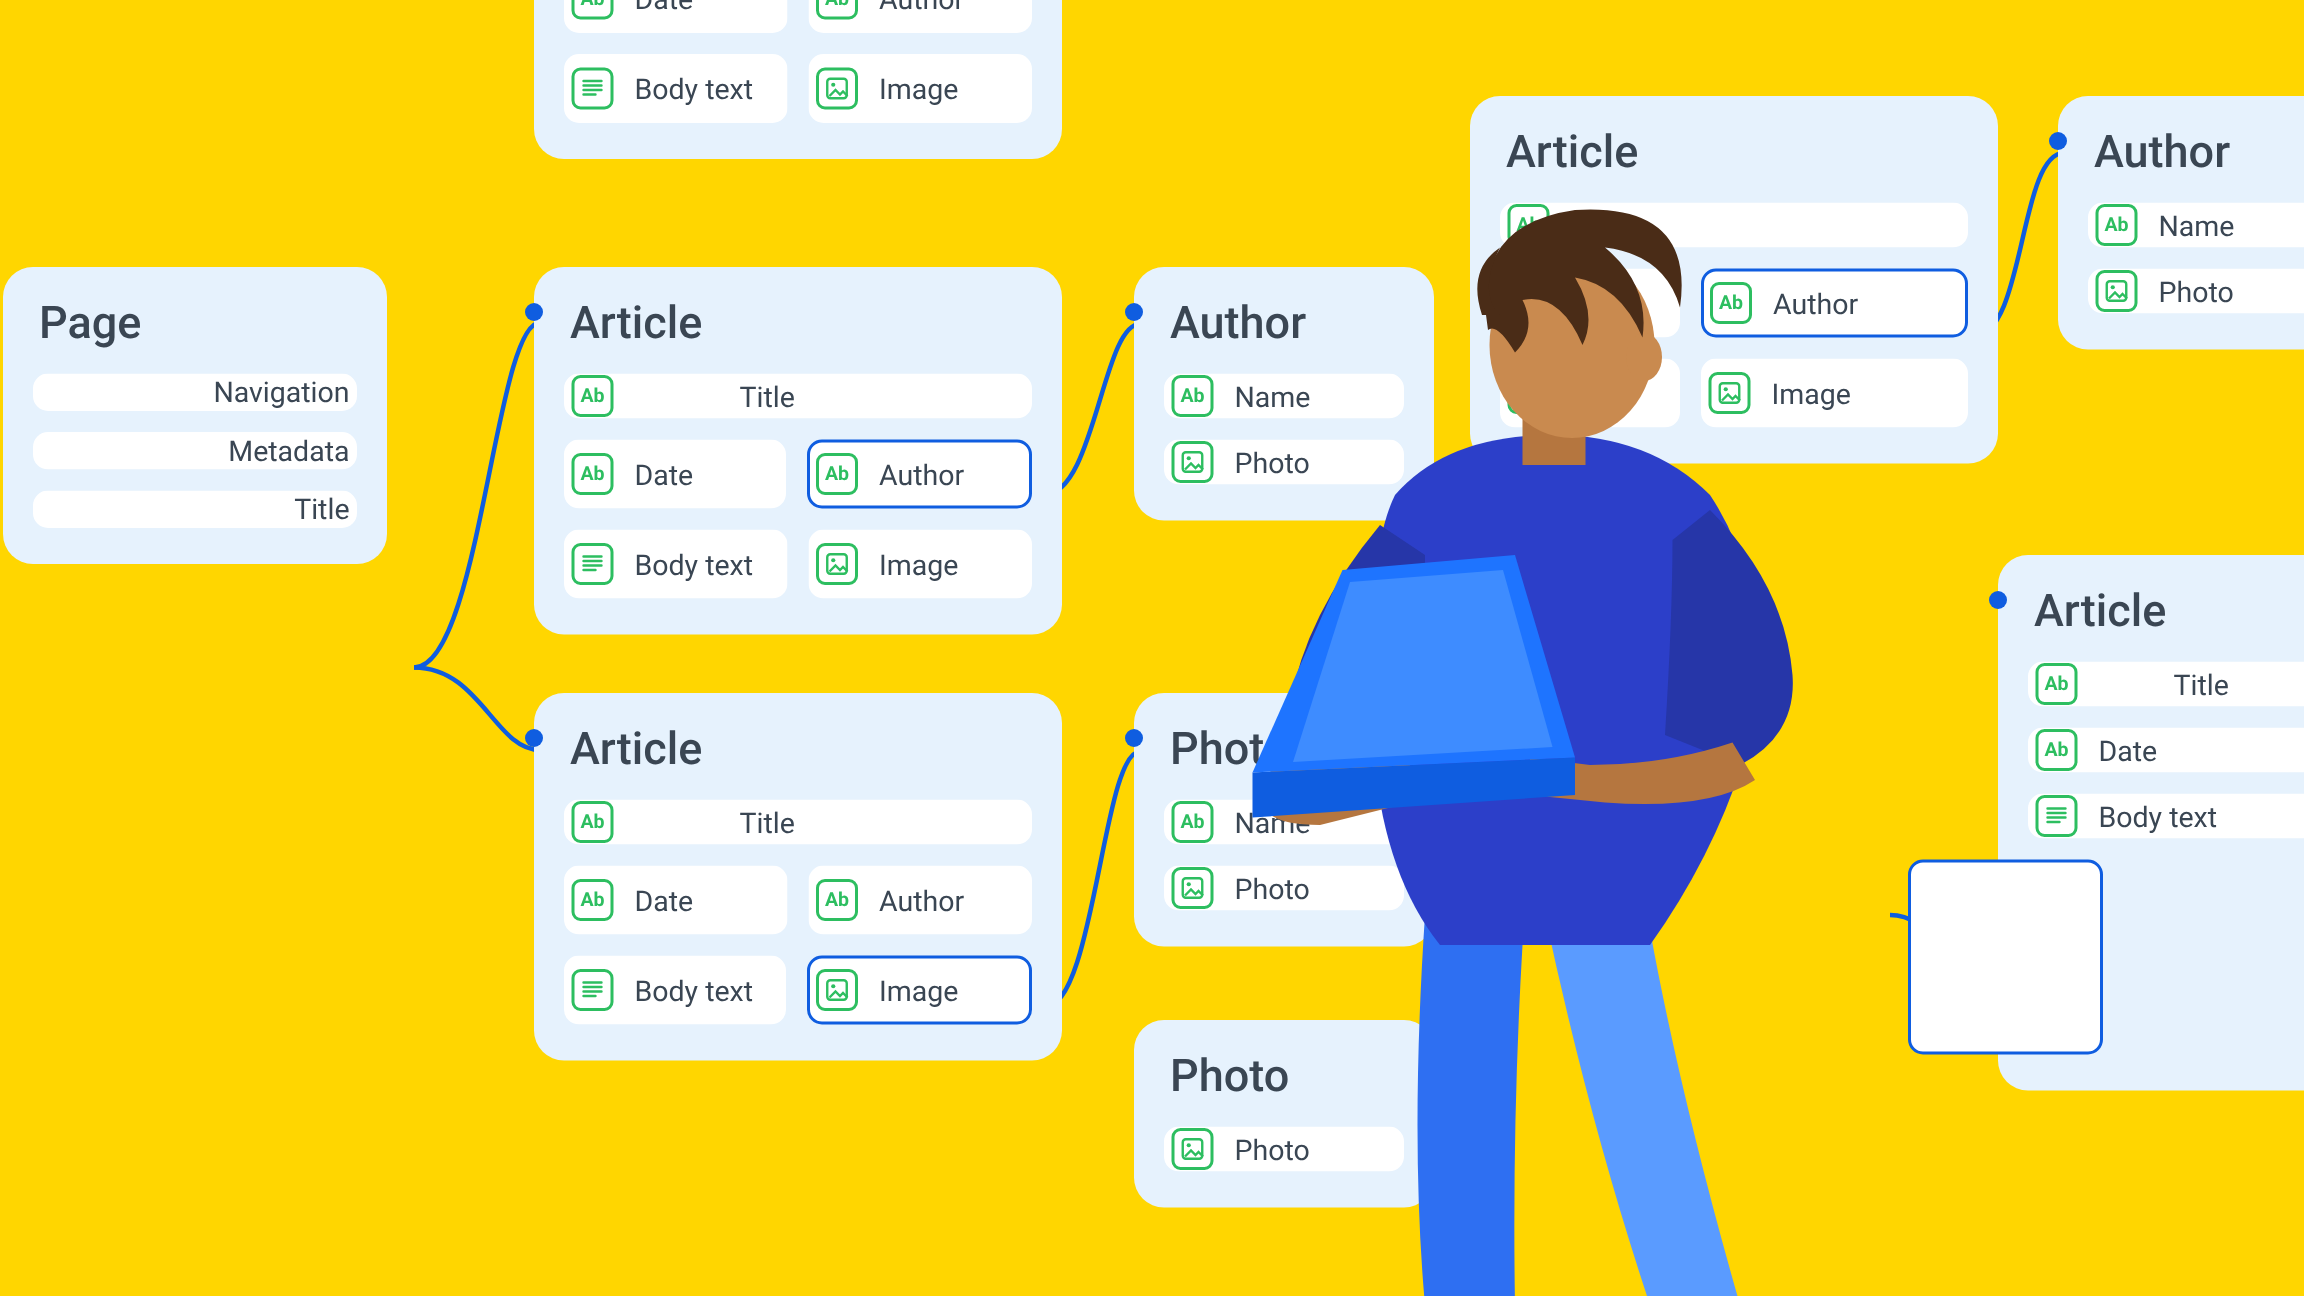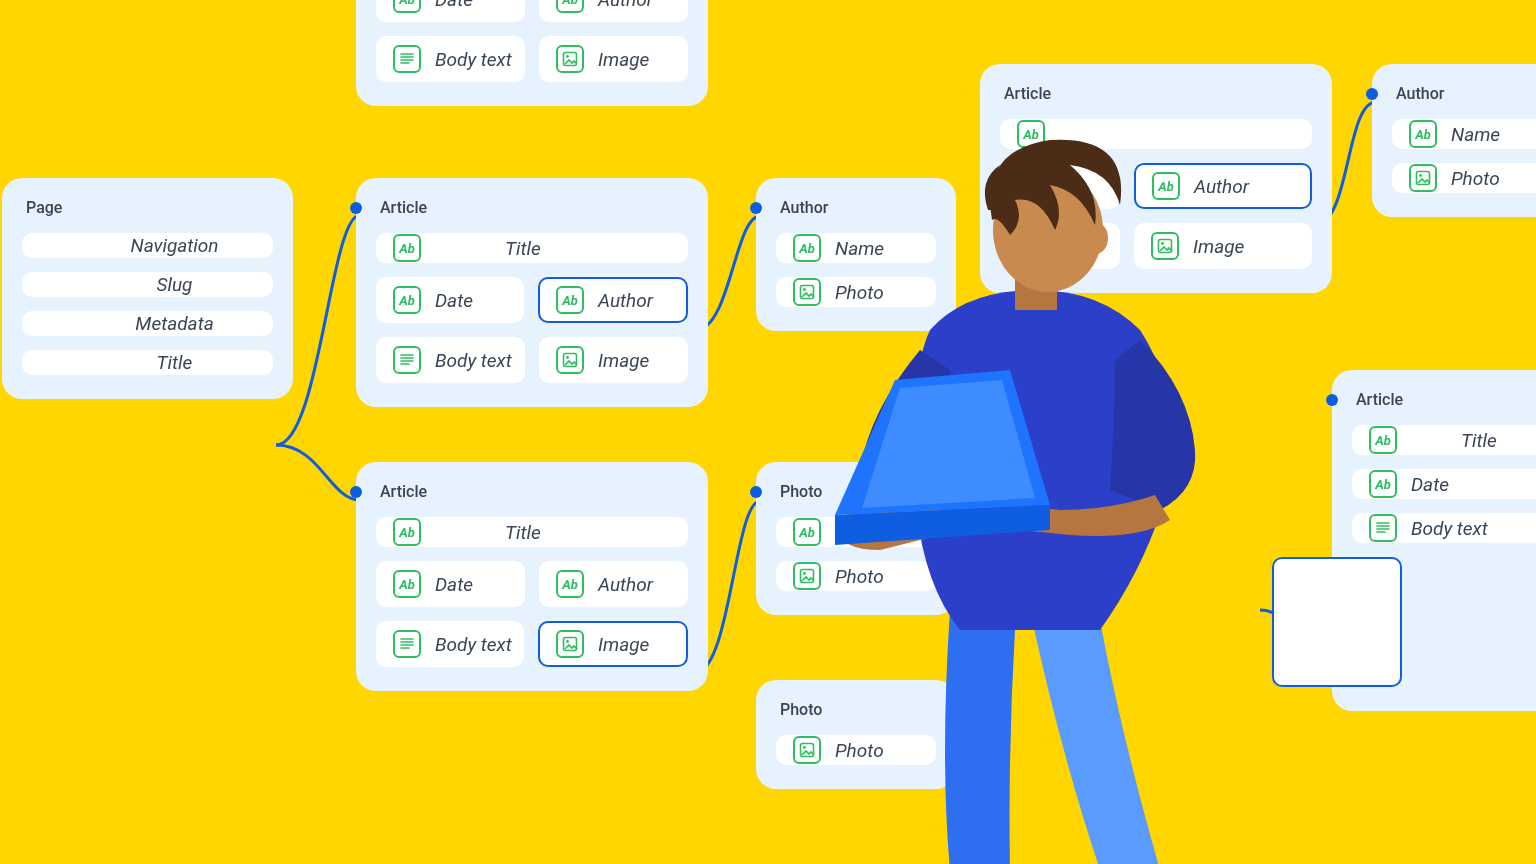--- a/index.html
+++ b/index.html
@@ -11,45 +11,44 @@
   overflow:hidden;
 }
 .card{
   position:absolute;
   background:#E6F2FD;
   border-radius:20px;
   padding:20px 20px 24px 20px;
   box-sizing:border-box;
 }
 .card-title{
-  font-size:16px;
+  font-size:30px;
   font-weight:500;
   color:#3A4653;
   margin:0 0 16px 4px;
 }
 .rows{display:flex;flex-direction:column;gap:14px}
 .row-pair{display:flex;gap:14px}
 .field{
   background:#FFFFFF;
   border:1px solid transparent;
   border-radius:10px;
   height:46px;
   display:flex;
   align-items:center;
   gap:14px;
-  padding:0 16px;
+  padding:0 4px;
   box-sizing:border-box;
   flex:1;
   min-width:0;
-  font-style:italic;
 }
 .field.sel{
   border:2px solid #0F5DE0;
 }
-.field.noicon{justify-content:center;padding-left:70px}
+.field.noicon{justify-content:flex-end;padding-left:70px}
 .field .label{
   font-size:19px;
   color:#3A4653;
   font-weight:400;
   white-space:nowrap;
 }
 .icon{
   width:28px;height:28px;flex:0 0 28px;
   border:2px solid #2DBE60;
   border-radius:6px;
@@ -122,28 +121,25 @@
               <circle cx="5.5" cy="5.5" r="1.4" fill="#2DBE60"></circle>
               <path d="M3 13l4-4 3 3 2-2 3 3" stroke="#2DBE60" stroke-width="1.6" fill="none"></path>
             </svg>
           </span>
         <span class="label">Image</span>
       </div>
     </div>
   </div>
 </div>
 
-<div class="card" style="left:2px;top:178px;width:291px">
+<div class="card" style="left:2px;top:178px;width:256px">
   <div class="card-title">Page</div>
   <div class="rows">
     <div class="field noicon">
         <span class="label">Navigation</span>
-      </div>
-    <div class="field noicon">
-        <span class="label">Slug</span>
       </div>
     <div class="field noicon">
         <span class="label">Metadata</span>
       </div>
     <div class="field noicon">
         <span class="label">Title</span>
       </div>
   </div>
 </div>
 

